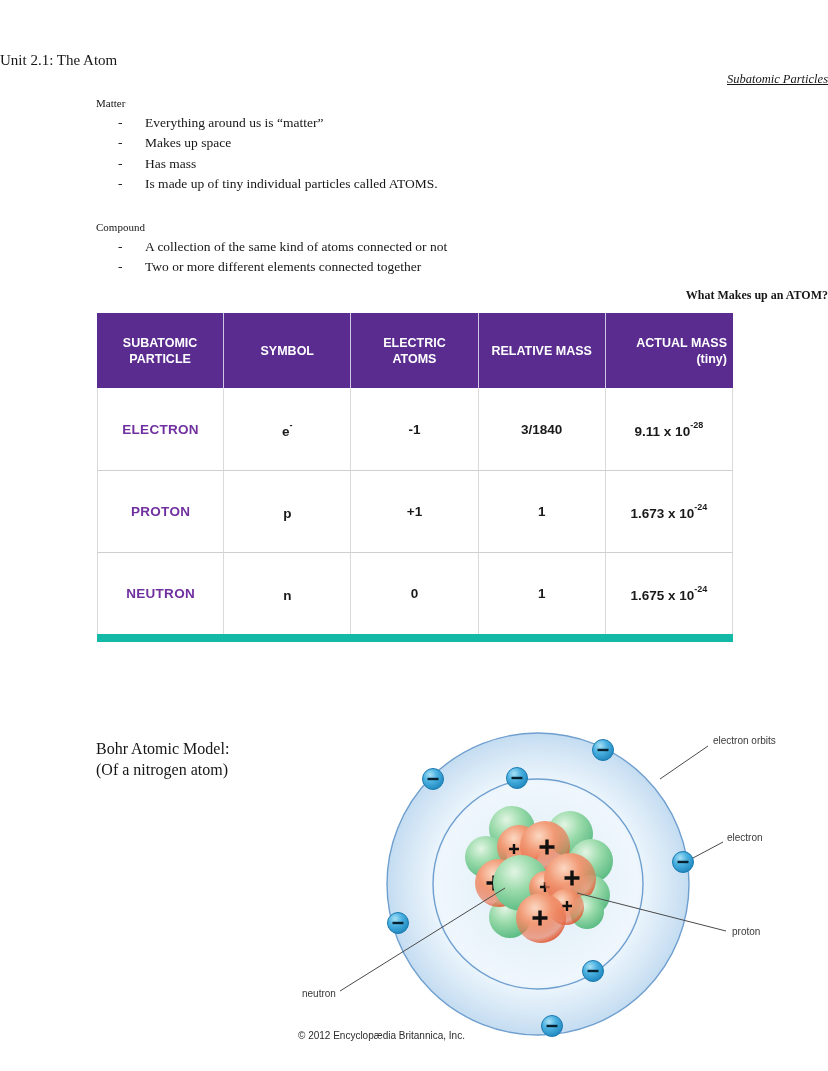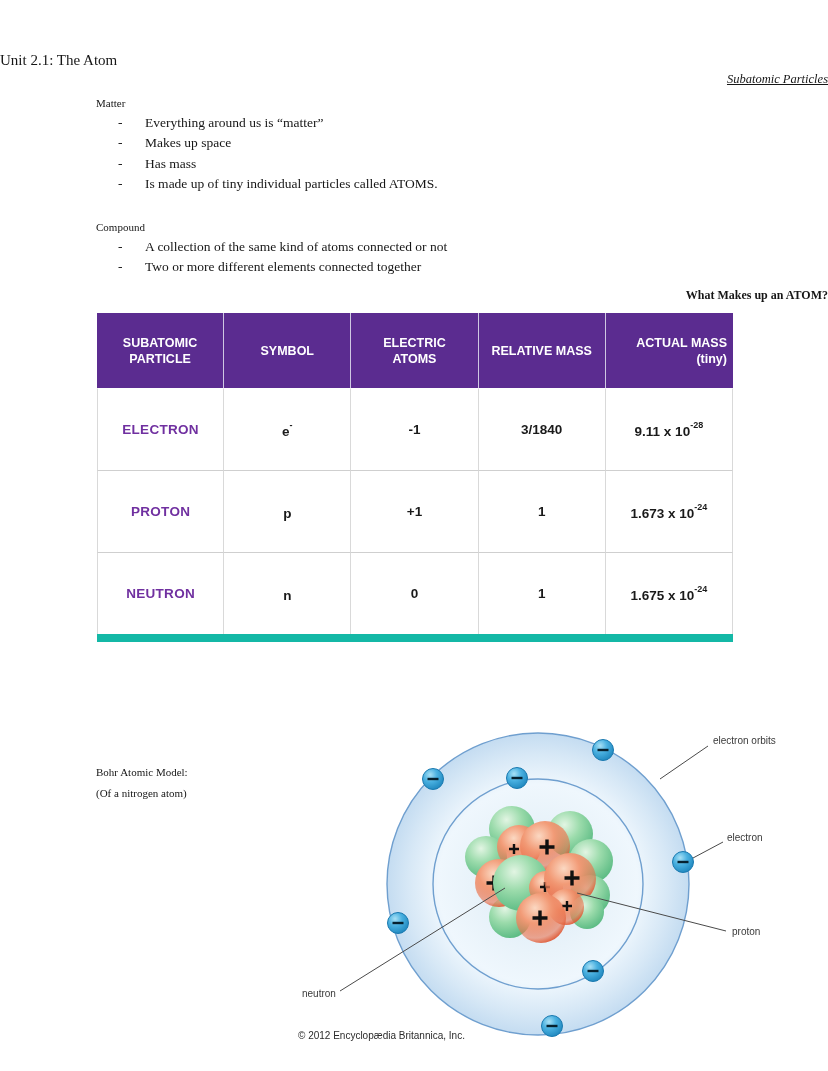--- a/index.html
+++ b/index.html
@@ -69,22 +69,22 @@
     color:#1a1a1a;
     background:#ffffff;
     border-right:1px solid #d9d9d9;
     border-top:1px solid #ffffff;
   }
   table.atom tr.body2 td, table.atom tr.body3 td{border-top:1px solid #cfcfcf;}
   table.atom td:first-child{border-left:1px solid #d9d9d9;}
   table.atom td.particle{color:#7030a0;letter-spacing:.3px;}
   .cell-sup{font-size:9px;vertical-align:super;position:relative;top:-2px;font-weight:bold;}
   .bohr-caption{
-    position:absolute;left:96px;top:762px;
-    font-size:11px;line-height:21px;
+    position:absolute;left:96px;top:738px;
+    font-size:16px;line-height:21px;
   }
   .bohr-diagram{position:absolute;left:283px;top:726px;width:545px;height:335px;}
   .bohr-diagram svg{display:block;}
   .diag-label{font-family:"Liberation Sans", sans-serif;font-size:10px;fill:#3a3a3a;}
   .diag-copy{font-family:"Liberation Sans", sans-serif;font-size:10px;fill:#2b2b2b;}
   .leader{stroke:#4a4a4a;stroke-width:1;fill:none;}
   .plus-big{stroke:#101010;stroke-width:3.4;fill:none;}
   .plus-small{stroke:#101010;stroke-width:2.4;fill:none;}
   .minus{stroke:#06212f;stroke-width:2.4;fill:none;}
 </style>

